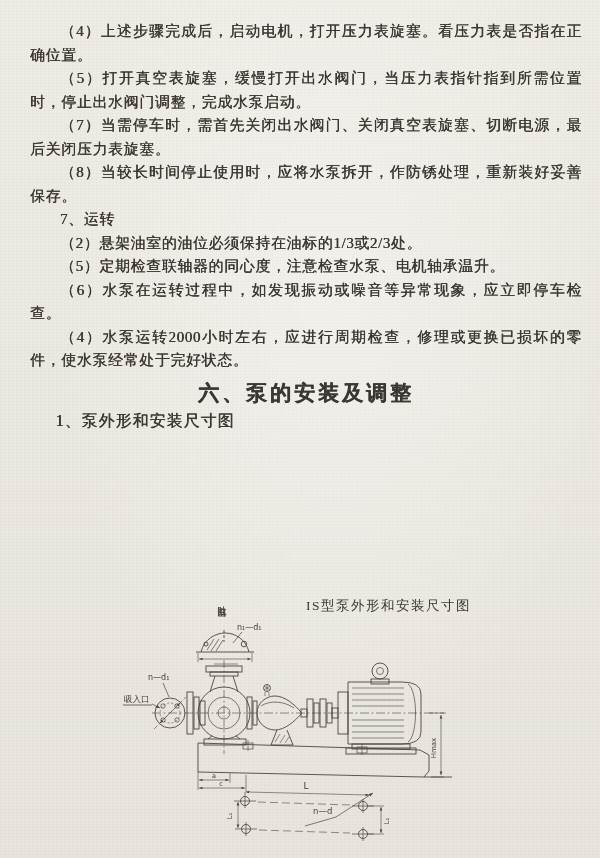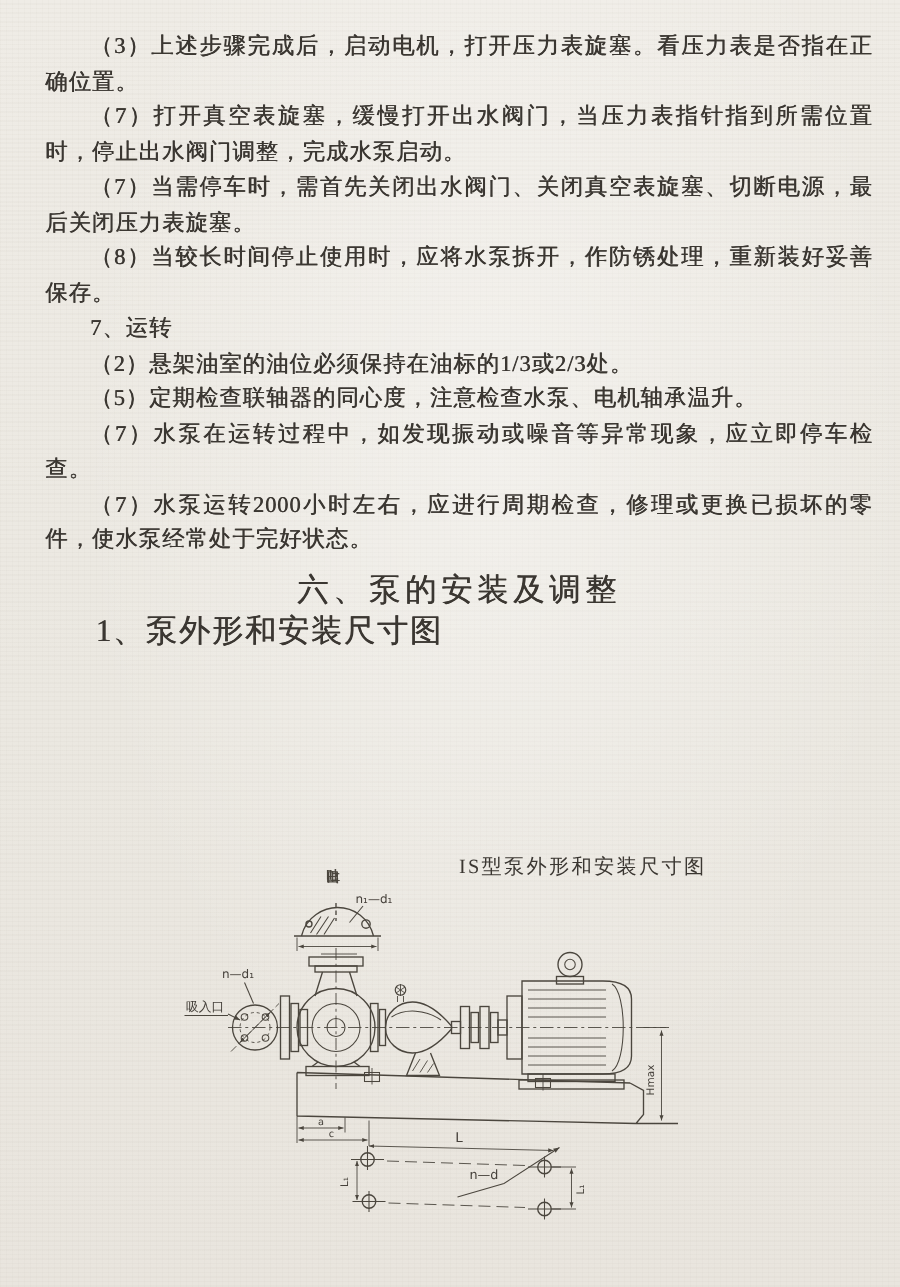--- a/index.html
+++ b/index.html
@@ -26,59 +26,59 @@
     line-height:23.5px;
     text-indent:2em;
     letter-spacing:0.6px;
     text-shadow:0.35px 0 0 currentColor;
     text-align:justify;
   }
   h2.section{
     margin:6px 0 2px 0;
     text-align:center;
     font-size:21px;
-    font-weight:400;
+    font-weight:700;
     letter-spacing:3px;
     text-shadow:0.4px 0 0 currentColor;
   }
   p.subsection{
     margin:0;
-    font-size:21px;
+    font-size:16px;
     line-height:23px;
     text-indent:1.6em;
     letter-spacing:1px;
     text-shadow:0.35px 0 0 currentColor;
   }
-  .diagram-layer{position:absolute;left:0;top:568px;width:600px;height:262px;}
+  .diagram-layer{position:absolute;left:0;top:596px;width:600px;height:262px;}
   .vert-label{
     position:absolute;left:217px;top:3px;
     writing-mode:vertical-rl;text-orientation:upright;
     font-size:9px;letter-spacing:1.5px;line-height:1;
     color:#4b463e;text-shadow:0.3px 0 0 currentColor;
   }
   svg text{
     font-family:"DejaVu Sans","Liberation Sans",sans-serif;
     fill:#45403a;
   }
 </style>
 </head>
 <body>
 
 <div class="page">
 
   <div class="textblock">
-    <p>（3）上述步骤完成后，启动电机，打开压力表旋塞。看压力表是否指在正确位置。</p>
-    <p>（7）打开真空表旋塞，缓慢打开出水阀门，当压力表指针指到所需位置时，停止出水阀门调整，完成水泵启动。</p>
+    <p>（4）上述步骤完成后，启动电机，打开压力表旋塞。看压力表是否指在正确位置。</p>
+    <p>（5）打开真空表旋塞，缓慢打开出水阀门，当压力表指针指到所需位置时，停止出水阀门调整，完成水泵启动。</p>
     <p>（7）当需停车时，需首先关闭出水阀门、关闭真空表旋塞、切断电源，最后关闭压力表旋塞。</p>
     <p>（8）当较长时间停止使用时，应将水泵拆开，作防锈处理，重新装好妥善保存。</p>
     <p>7、运转</p>
     <p>（2）悬架油室的油位必须保持在油标的1/3或2/3处。</p>
     <p>（5）定期检查联轴器的同心度，注意检查水泵、电机轴承温升。</p>
-    <p>（7）水泵在运转过程中，如发现振动或噪音等异常现象，应立即停车检查。</p>
-    <p>（7）水泵运转2000小时左右，应进行周期检查，修理或更换已损坏的零件，使水泵经常处于完好状态。</p>
+    <p>（6）水泵在运转过程中，如发现振动或噪音等异常现象，应立即停车检查。</p>
+    <p>（4）水泵运转2000小时左右，应进行周期检查，修理或更换已损坏的零件，使水泵经常处于完好状态。</p>
     <h2 class="section">六、泵的安装及调整</h2>
     <p class="subsection">1、泵外形和安装尺寸图</p>
   </div>
 
   <div class="diagram-layer">
     <div class="vert-label">吐出口</div>
 
     <svg width="600" height="262" viewBox="0 0 600 262">
       <defs>
         <marker id="ar" viewBox="0 0 10 10" refX="9" refY="5" markerWidth="6.5" markerHeight="6.5" orient="auto-start-reverse">

